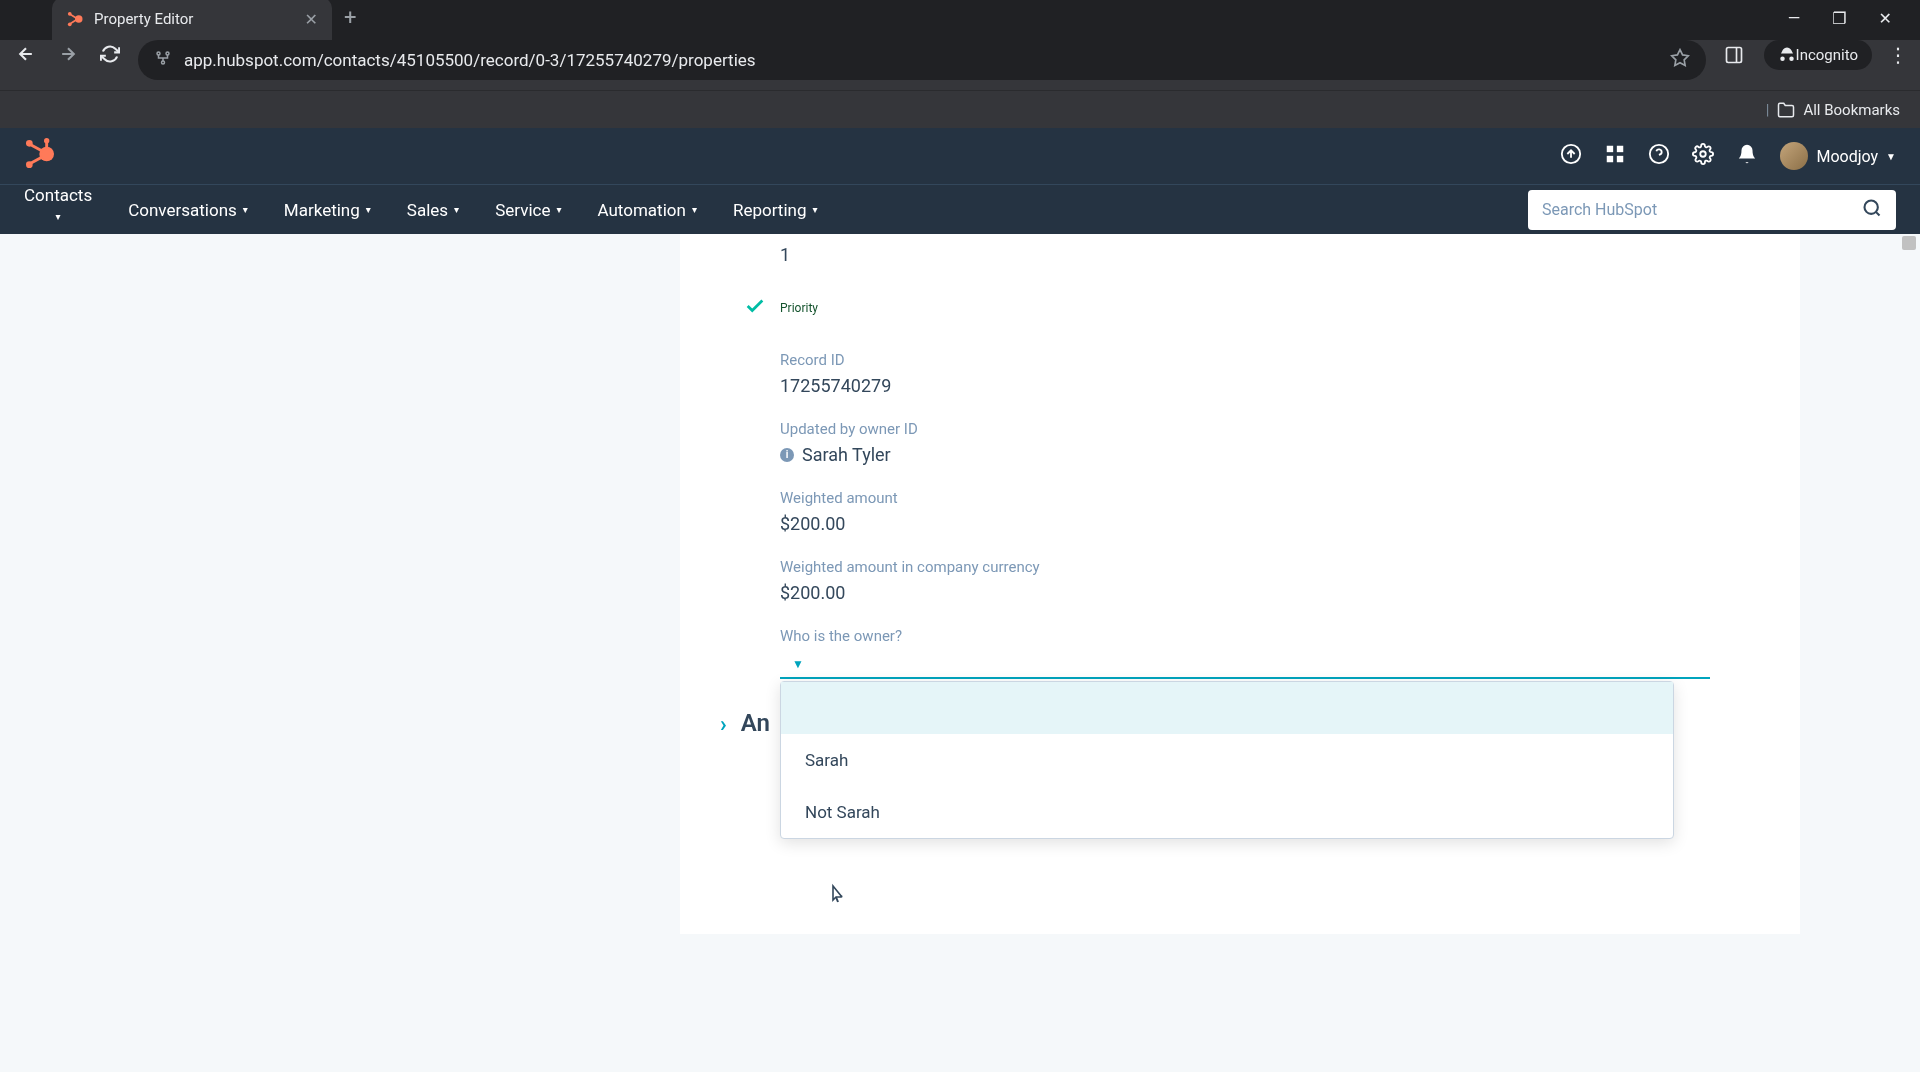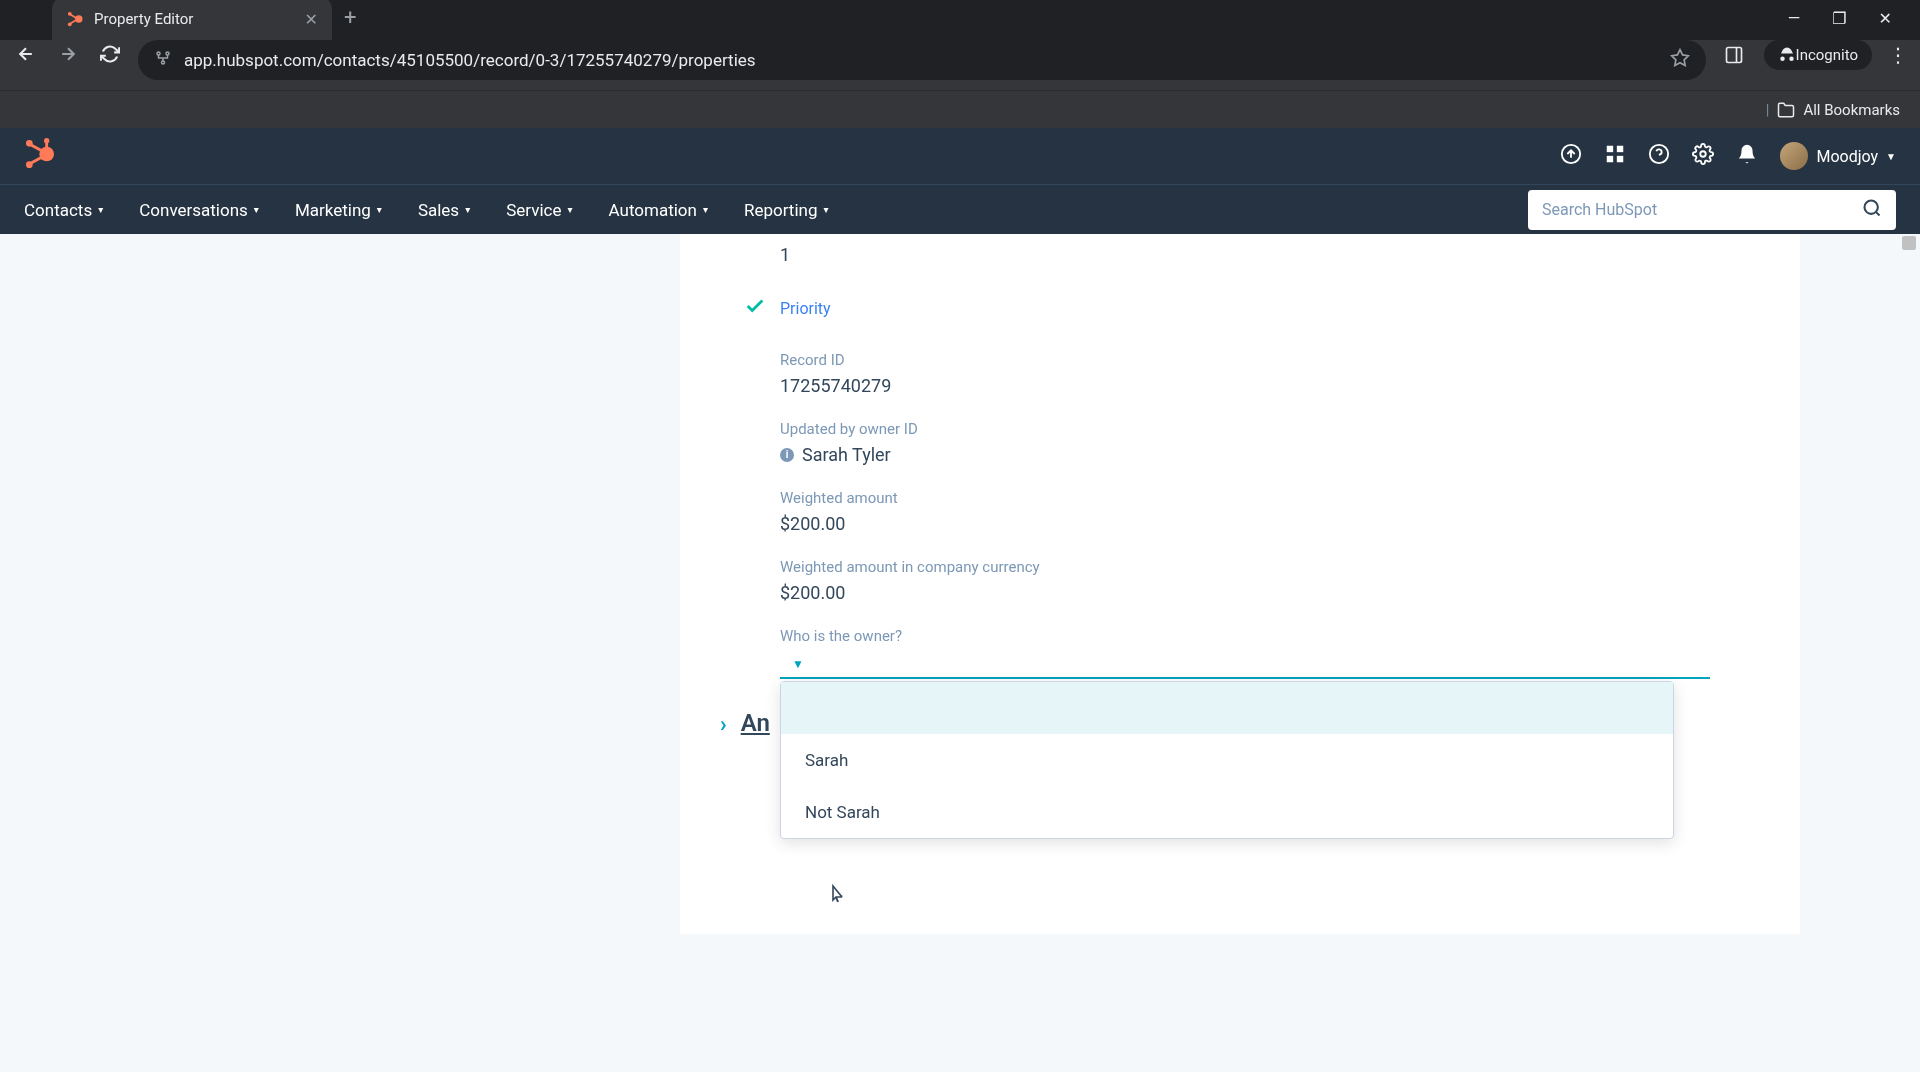--- a/index.html
+++ b/index.html
@@ -33,55 +33,55 @@
   
   .app-header { background: #253342; height: 56px; display: flex; align-items: center; padding: 0 24px; gap: 18px; }
   .logo { color: #ff7a59; }
   .header-right { margin-left: auto; display: flex; align-items: center; gap: 22px; }
   .header-icon { color: #fff; cursor: pointer; }
   .account { display: flex; align-items: center; gap: 8px; color: #fff; font-size: 16px; cursor: pointer; }
   .avatar { width: 28px; height: 28px; border-radius: 50%; background: linear-gradient(135deg,#c4a57b,#8b6f47); }
 
   .app-nav { background: #253342; height: 50px; display: flex; align-items: center; padding: 0 24px; border-top: 1px solid #33475b; }
   .nav-item { color: #fff; font-size: 17px; padding: 0 18px; display: flex; align-items: center; gap: 6px; cursor: pointer; height: 100%; }
-  .nav-item:first-child { padding-left: 0; }
+  .nav-item:first-child { padding-left: 0; flex-direction: column; }
   .nav-caret { font-size: 10px; }
   .search-box { margin-left: auto; background: #fff; border-radius: 4px; height: 40px; width: 368px; display: flex; align-items: center; padding: 0 14px; }
   .search-box input { border: none; outline: none; flex: 1; font-size: 16px; color: #33475b; }
   .search-box input::placeholder { color: #7c98b6; }
   .search-btn { color: #33475b; cursor: pointer; }
 
   
   .page { background: #f5f8fa; height: calc(1080px - 48px - 50px - 38px - 56px - 50px); position: relative; overflow: hidden; }
   .card { background: #fff; width: 1120px; margin-left: 680px; margin-top: 0; padding: 10px 40px 40px 100px; min-height: 700px; position: relative; }
   .scrollbar { position: absolute; right: 4px; top: 0; width: 14px; height: 100%; }
   .scrollbar-thumb { background: #c1c1c1; width: 14px; height: 14px; border-radius: 2px; position: absolute; top: 2px; }
 
   .field { margin-bottom: 24px; }
   .field-label { color: #7c98b6; font-size: 15px; margin-bottom: 6px; display: flex; align-items: center; gap: 8px; }
   .field-value { color: #33475b; font-size: 18px; display: flex; align-items: center; gap: 8px; }
   .info-dot { width: 14px; height: 14px; border-radius: 50%; background: #7c98b6; color: #fff; font-size: 10px; display: inline-flex; align-items: center; justify-content: center; font-weight: bold; }
   .value-num { color: #33475b; font-size: 18px; margin-bottom: 30px; margin-left: 0; }
 
   .priority-row { display: flex; align-items: center; gap: 14px; margin-bottom: 30px; margin-left: -36px; }
   .check { color: #00bda5; }
-  .priority-label { color: #3b82f6; font-size: 16px; }
+  .priority-label { color: #14532d; font-size: 12px; }
 
   .owner-field .field-label { color: #7c98b6; }
   .dropdown-trigger { border-bottom: 2px solid #00a4bd; padding: 6px 0; width: 930px; cursor: pointer; display: flex; align-items: center; }
   .caret-down { color: #00a4bd; font-size: 12px; margin-left: 12px; }
 
   .dropdown-menu { position: absolute; background: #fff; border: 1px solid #cbd6e2; border-radius: 4px; box-shadow: 0 4px 16px rgba(0,0,0,0.12); width: 894px; margin-top: 2px; z-index: 10; }
   .dropdown-option { padding: 16px 24px; font-size: 17px; color: #33475b; cursor: pointer; }
   .dropdown-option.highlighted { background: #e5f5f8; }
   .dropdown-option.empty { height: 52px; }
 
   .section-header { display: flex; align-items: center; gap: 14px; margin-top: 30px; cursor: pointer; margin-left: -60px; }
   .section-caret { color: #00a4bd; font-size: 22px; font-weight: bold; }
-  .section-title { color: #33475b; font-size: 24px; font-weight: 600; text-decoration: underline; }
+  .section-title { color: #33475b; font-size: 24px; font-weight: 600; }
 
   .cursor-pointer { position: absolute; left: 825px; top: 648px; z-index: 20; pointer-events: none; }
   .cursor-pointer svg { width: 24px; height: 28px; }
 </style>
 </head>
 <body>
 
 <div class="browser-chrome">
   <div class="tab-bar">
     <div class="tab-spacer-left"></div>

